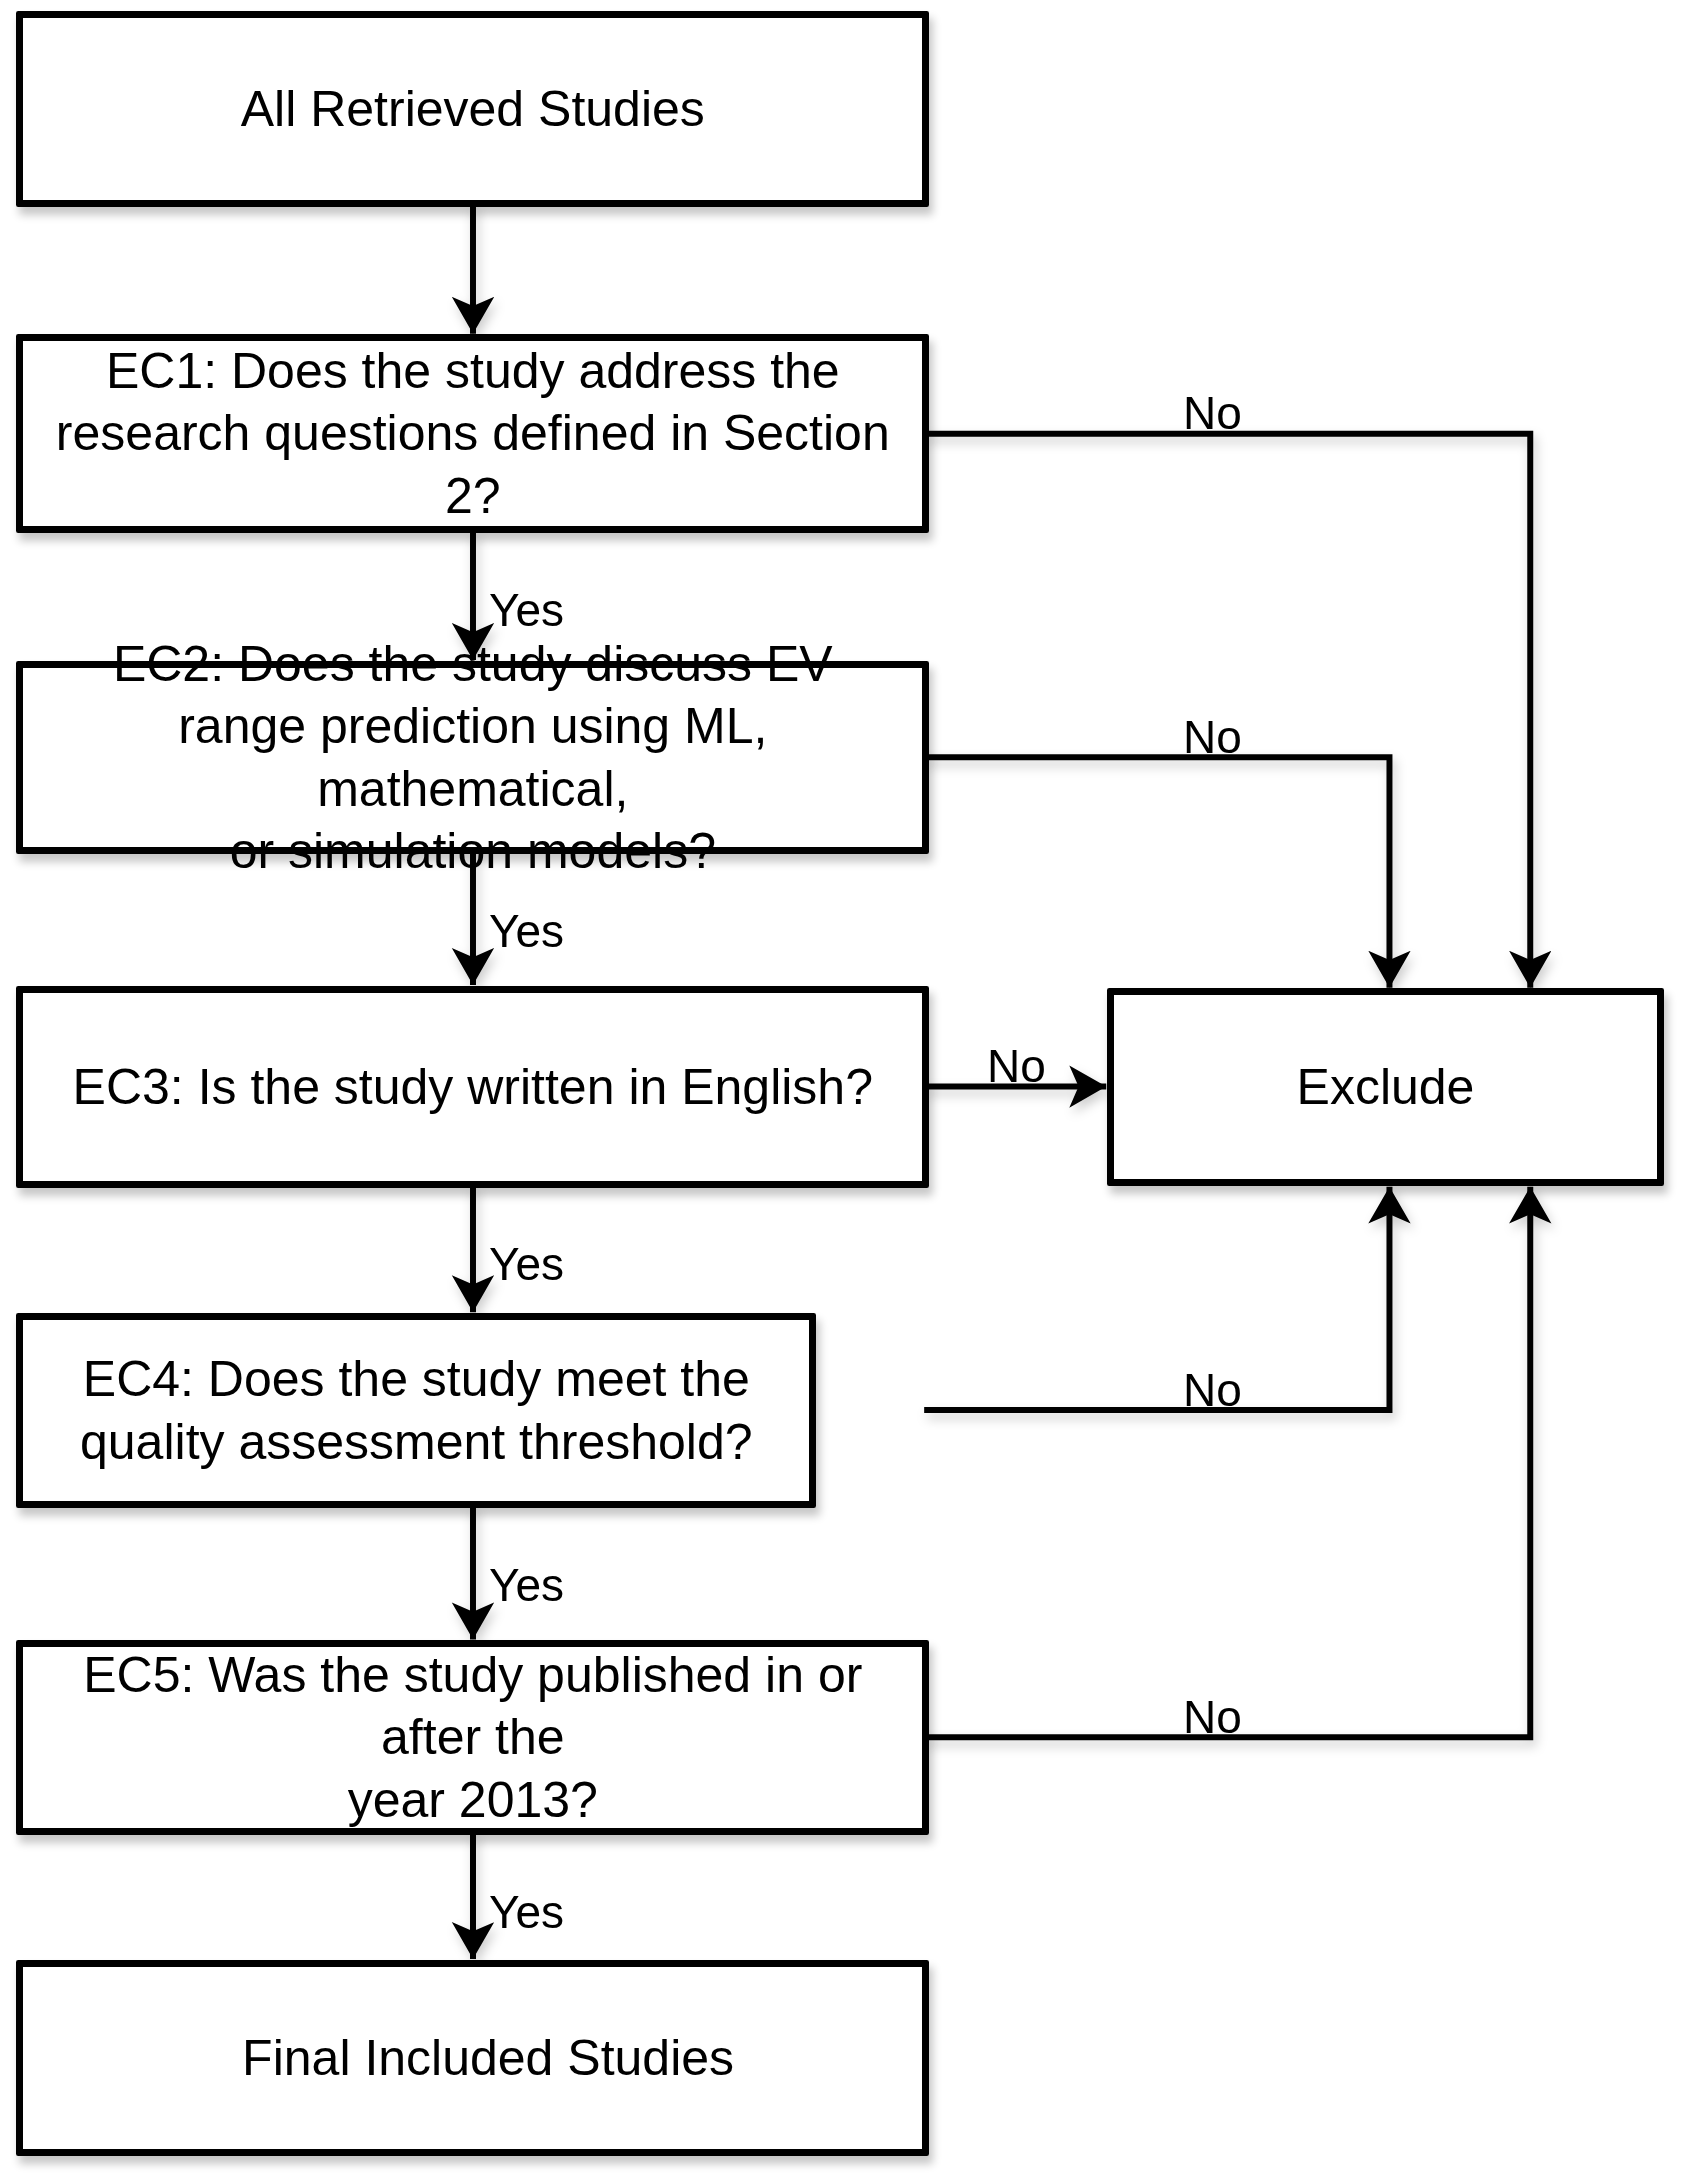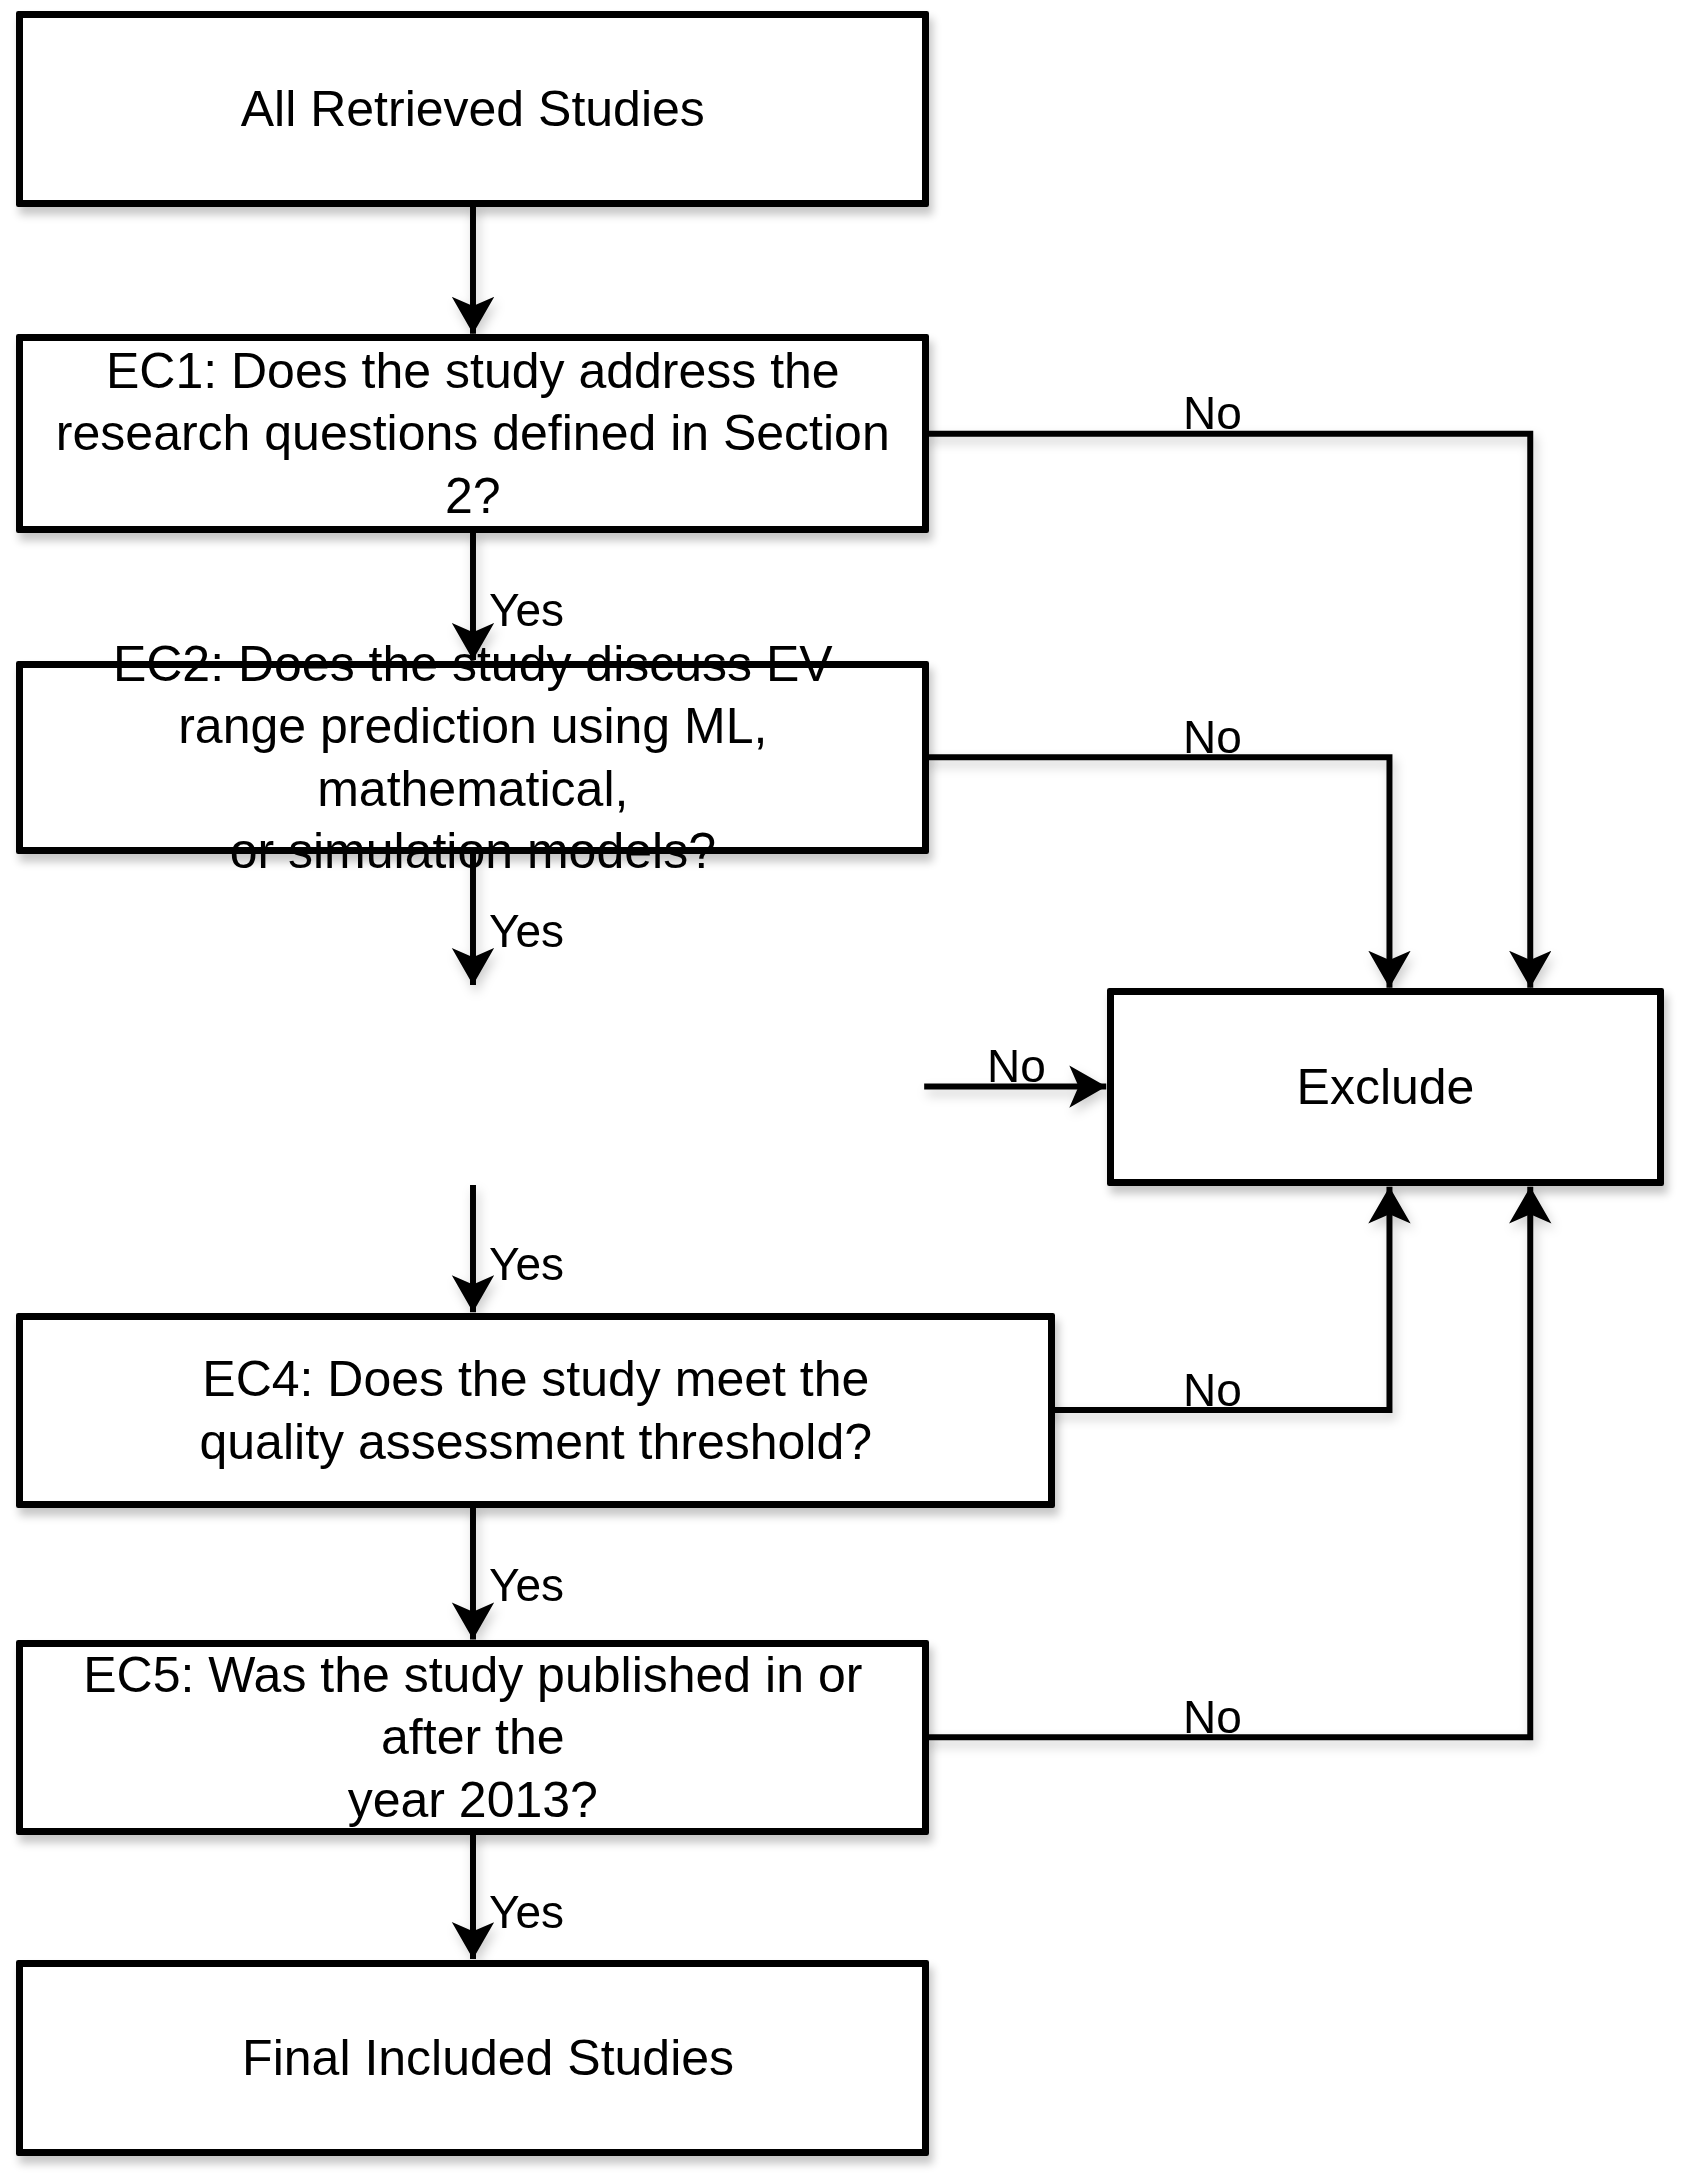--- a/index.html
+++ b/index.html
@@ -40,21 +40,21 @@
   svg.connectors{
     position:absolute;
     left:0;top:0;
     filter:drop-shadow(3.3px 6.5px 5.4px rgba(0,0,0,0.20));
   }
   
   #n-start  {left:16.3px;  top:11px;   width:913px; height:196px;}
   #n-ec1    {left:16.3px;  top:334px;  width:913px; height:199px;}
   #n-ec2    {left:16.3px;  top:661px; width:913px; height:193px;}
   #n-ec3    {left:16.3px;  top:986px; width:913px; height:202px;}
-  #n-ec4    {left:16.3px;  top:1313px; width:1039px; height:195px;}
+  #n-ec4    {left:16.3px;  top:1313px; width:800px; height:195px;}
   #n-ec5    {left:16.3px;  top:1640px; width:913px; height:195px;}
   #n-final  {left:16.3px;  top:1960px; width:913px; height:196px;padding-left:36px;}
   #n-exclude{left:1107px;top:988px; width:557px; height:198px;}
   
   #l-yes1{left:489px; top:560px;}
   #l-yes2{left:489px; top:881px;}
   #l-yes3{left:489px; top:1214px;}
   #l-yes4{left:489px; top:1535px;}
   #l-yes5{left:489px; top:1862px;}
   #l-no1{left:1131px; top:363px;}
@@ -91,20 +91,21 @@
 
   <div class="node" id="n-start">All Retrieved Studies</div>
 
   <div class="node" id="n-ec1">EC1: Does the study address the
 research questions defined in Section 2?</div>
 
   <div class="node" id="n-ec2">EC2: Does the study discuss EV
 range prediction using ML, mathematical,
 or simulation models?</div>
 
+  <div class="node" id="n-ec3">EC3: Is the study written in English?</div>
 
   <div class="node" id="n-ec4">EC4: Does the study meet the
 quality assessment threshold?</div>
 
   <div class="node" id="n-ec5">EC5: Was the study published in or after the
 year 2013?</div>
 
   <div class="node" id="n-final">Final Included Studies</div>
 
   <div class="node" id="n-exclude">Exclude</div>

